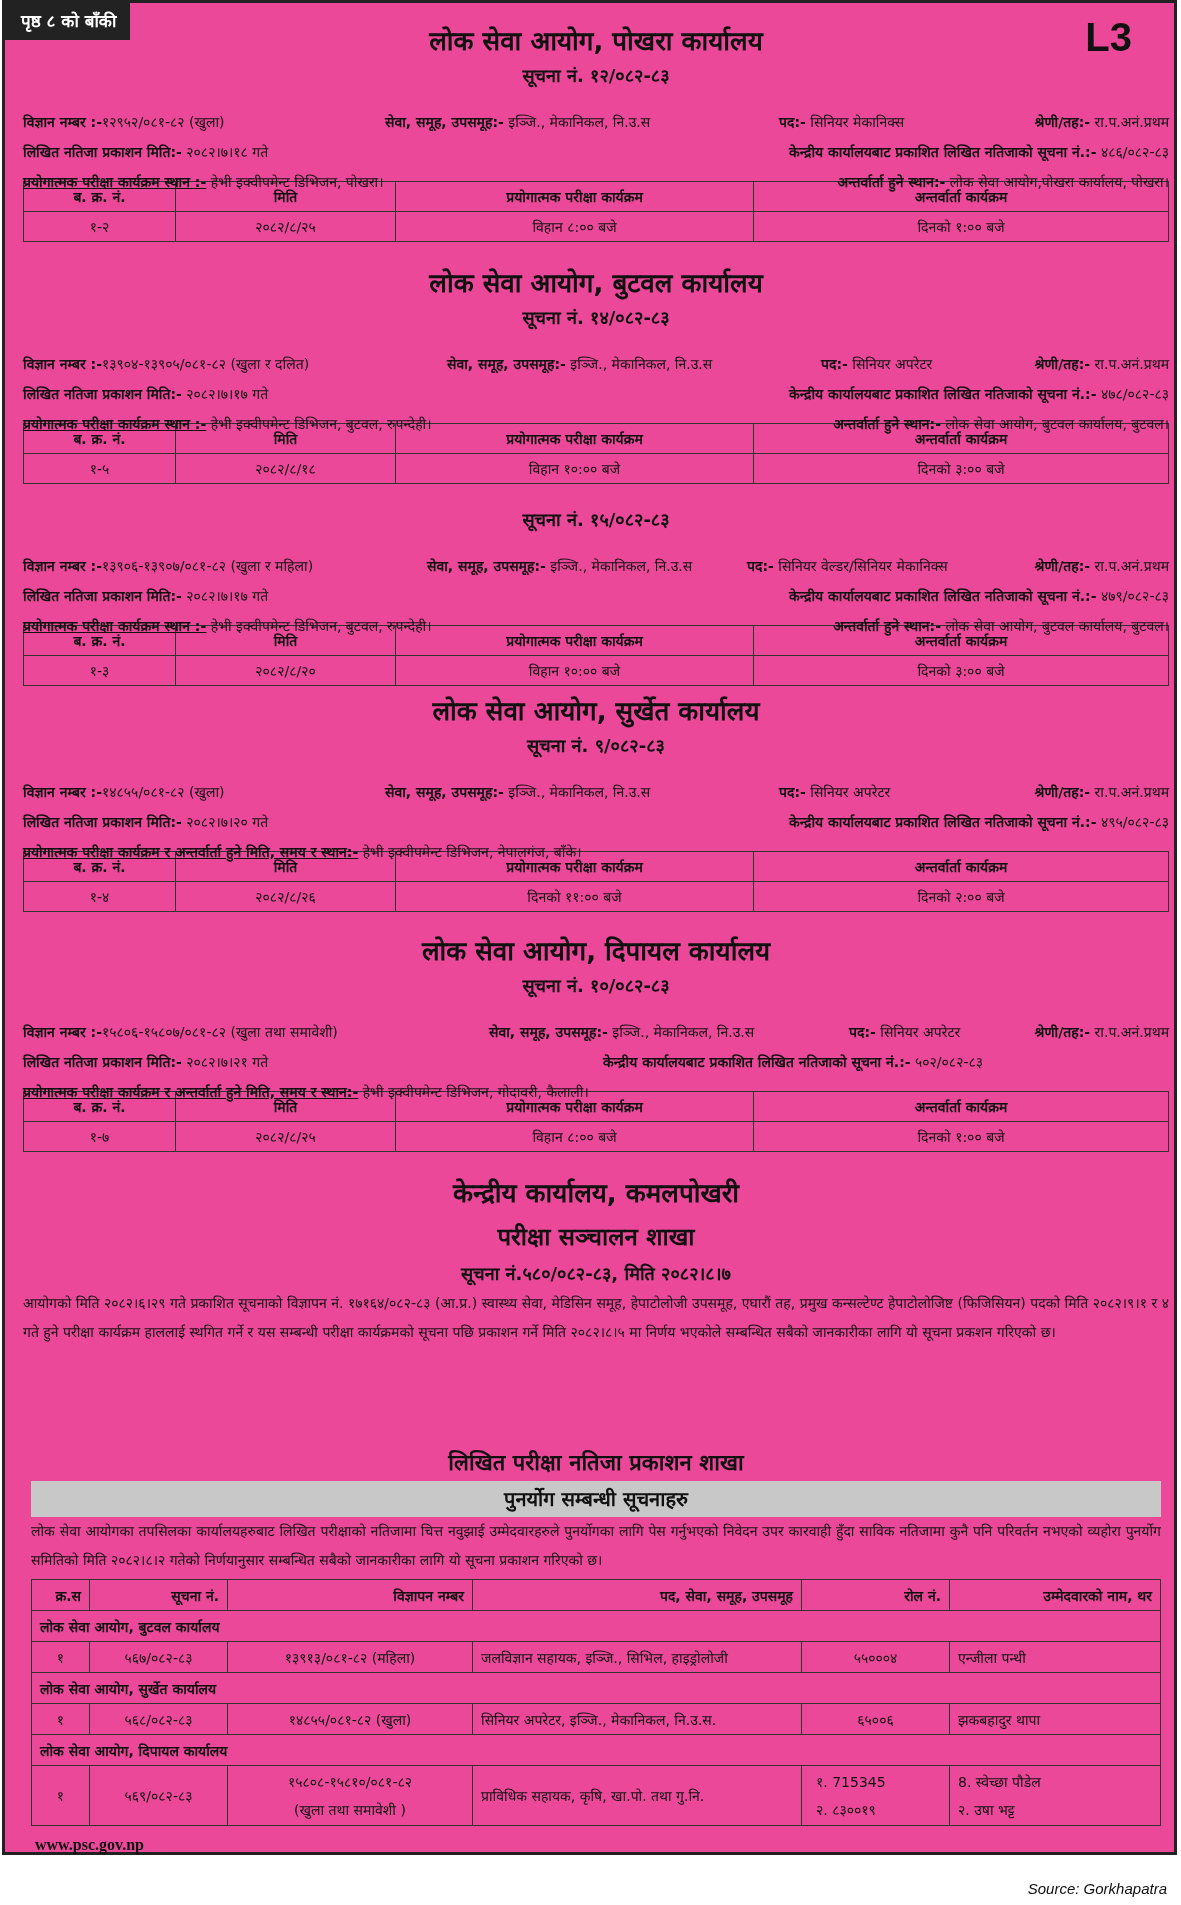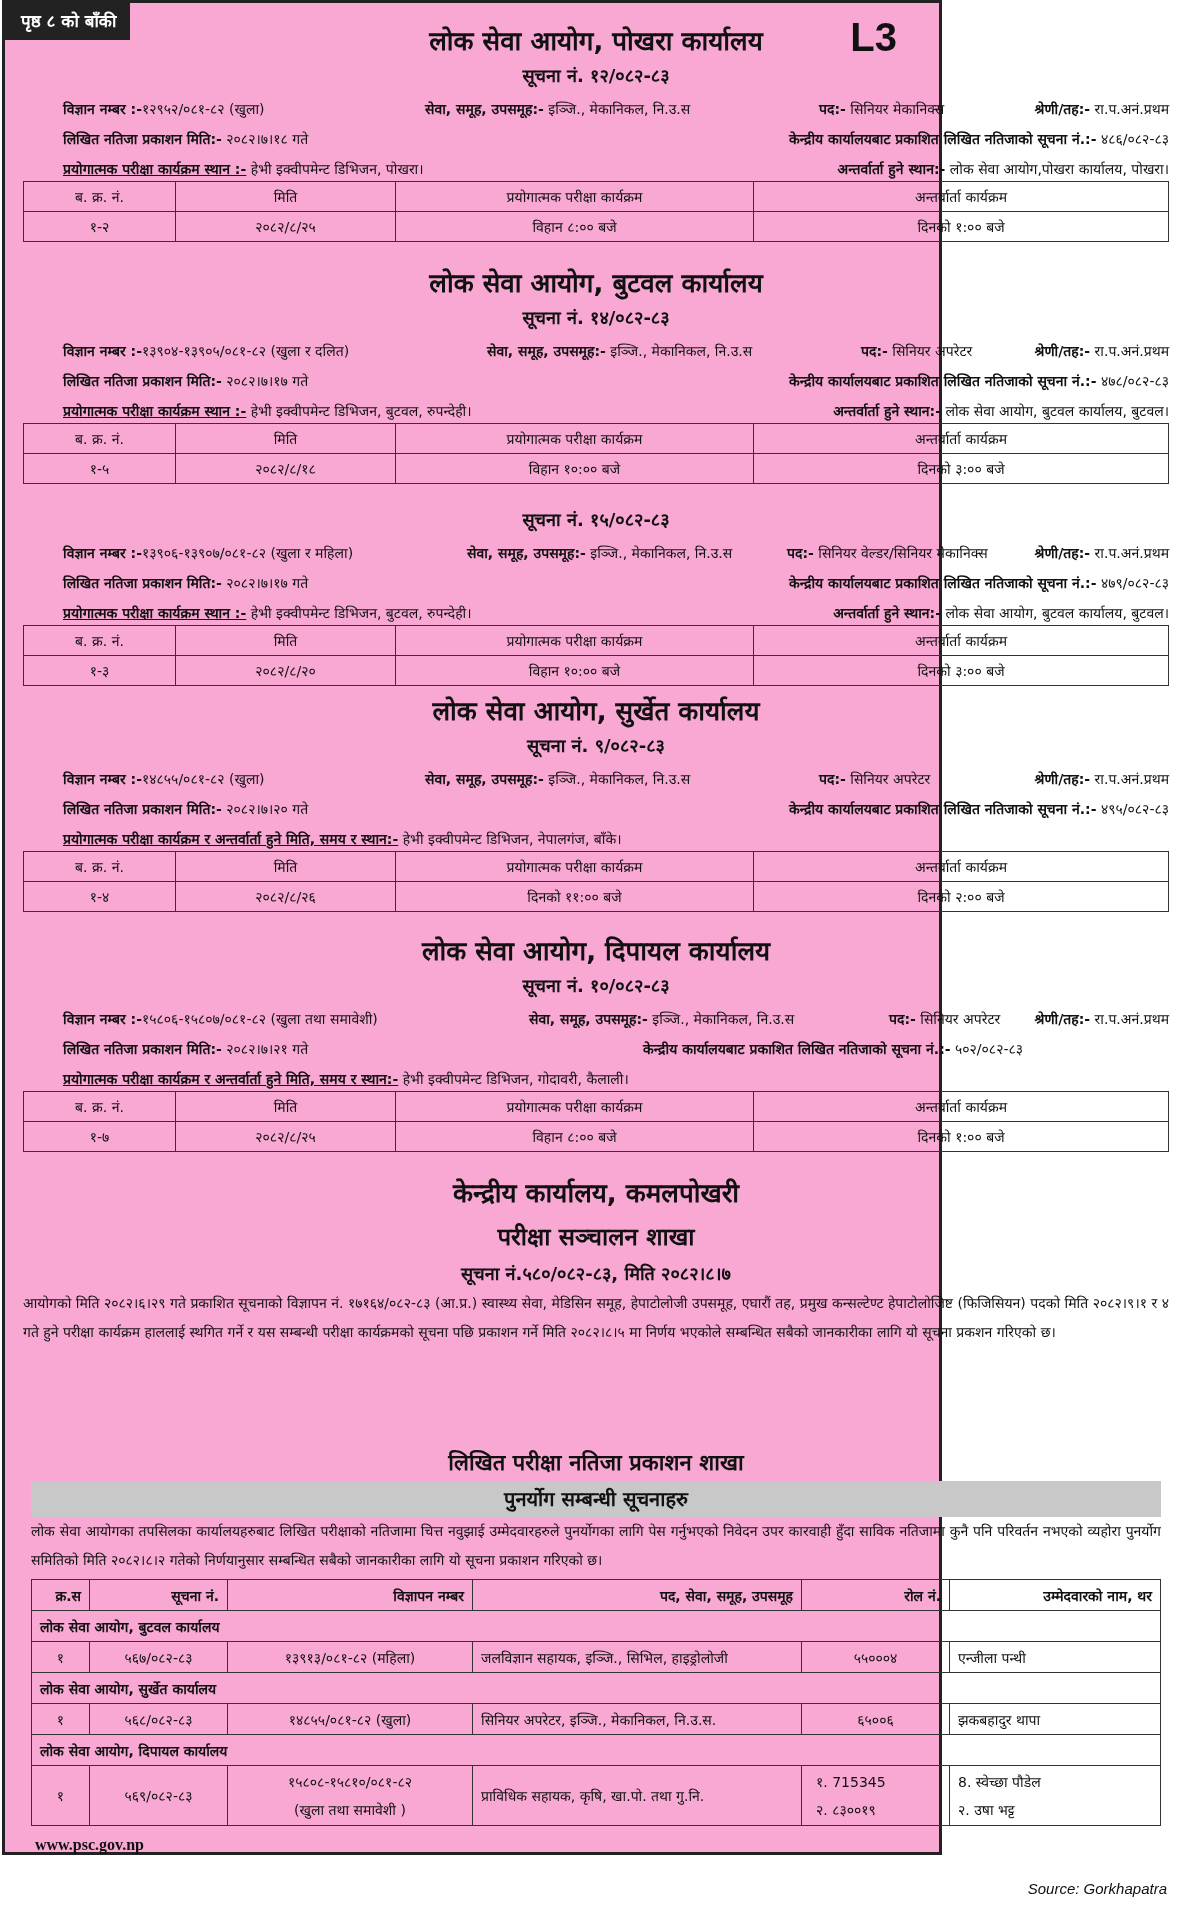--- a/index.html
+++ b/index.html
@@ -1,30 +1,30 @@
 <!DOCTYPE html>
 <html><head>
 <meta charset="utf-8">
 <style>
   * { box-sizing: border-box; margin: 0; padding: 0; }
   html, body { width: 1181px; height: 1905px; background: #fff; }
   body { font-family: "DejaVu Sans", "Liberation Sans", sans-serif; color: #111; position: relative; overflow: hidden; }
-  .frame { position: absolute; left: 2px; top: 0; width: 940px; height: 1855px; border: 3px solid #222; border-top-width: 3px; background: #f9a8d4; }
+  .frame { position: absolute; left: 2px; top: 0; width: 1175px; height: 1855px; border: 3px solid #222; border-top-width: 3px; background: #ec4899; }
   .continued { position: absolute; left: 0; top: 0; background: #222; color: #fff; font-size: 17px; font-weight: bold; padding: 6px 14px 8px 16px; }
   .page-code { position: absolute; right: 42px; top: 12px; font-family: "Liberation Sans", sans-serif; font-weight: bold; font-size: 40px; }
   .section { position: absolute; left: 18px; width: 1146px; }
   .office-title { text-align: center; font-size: 26px; font-weight: bold; height: 40px; line-height: 40px; }
   .notice-no { text-align: center; font-size: 18px; font-weight: bold; height: 30px; line-height: 30px; }
   .line { font-size: 14px; height: 30px; line-height: 30px; position: relative; white-space: nowrap; }
   .line b { font-weight: bold; }
   .u { text-decoration: underline; font-weight: bold; }
-  .abs { position: absolute; top: 3px; margin-left: 40px; }
+  .abs { position: absolute; top: 16px; }
   table.sched { width: 100%; border-collapse: collapse; font-size: 14px; }
   table.sched td, table.sched th { border: 1.5px solid #333; height: 30px; text-align: center; font-weight: normal; }
-  table.sched th { font-weight: normal; }
+  table.sched th { font-weight: bold; }
   .gray-bar { background: #c8c8c8; text-align: center; font-weight: bold; }
   .para { font-size: 14px; line-height: 29px; text-align: justify; }
   table.reval { width: 100%; border-collapse: collapse; font-size: 14px; }
   table.reval td, table.reval th { border: 1.5px solid #333; height: 31px; padding: 0 8px; }
   table.reval th { font-weight: bold; text-align: right; }
   table.reval td.c { text-align: center; }
   table.reval td.office { font-weight: bold; text-align: left; }
   .footer-url { position: absolute; left: 30px; top: 1833px; font-family: "Liberation Serif", serif; font-weight: bold; font-size: 16px; }
   .source { position: absolute; right: 14px; top: 1880px; font-family: "Liberation Sans", sans-serif; font-style: italic; font-size: 15px; }
 </style>

